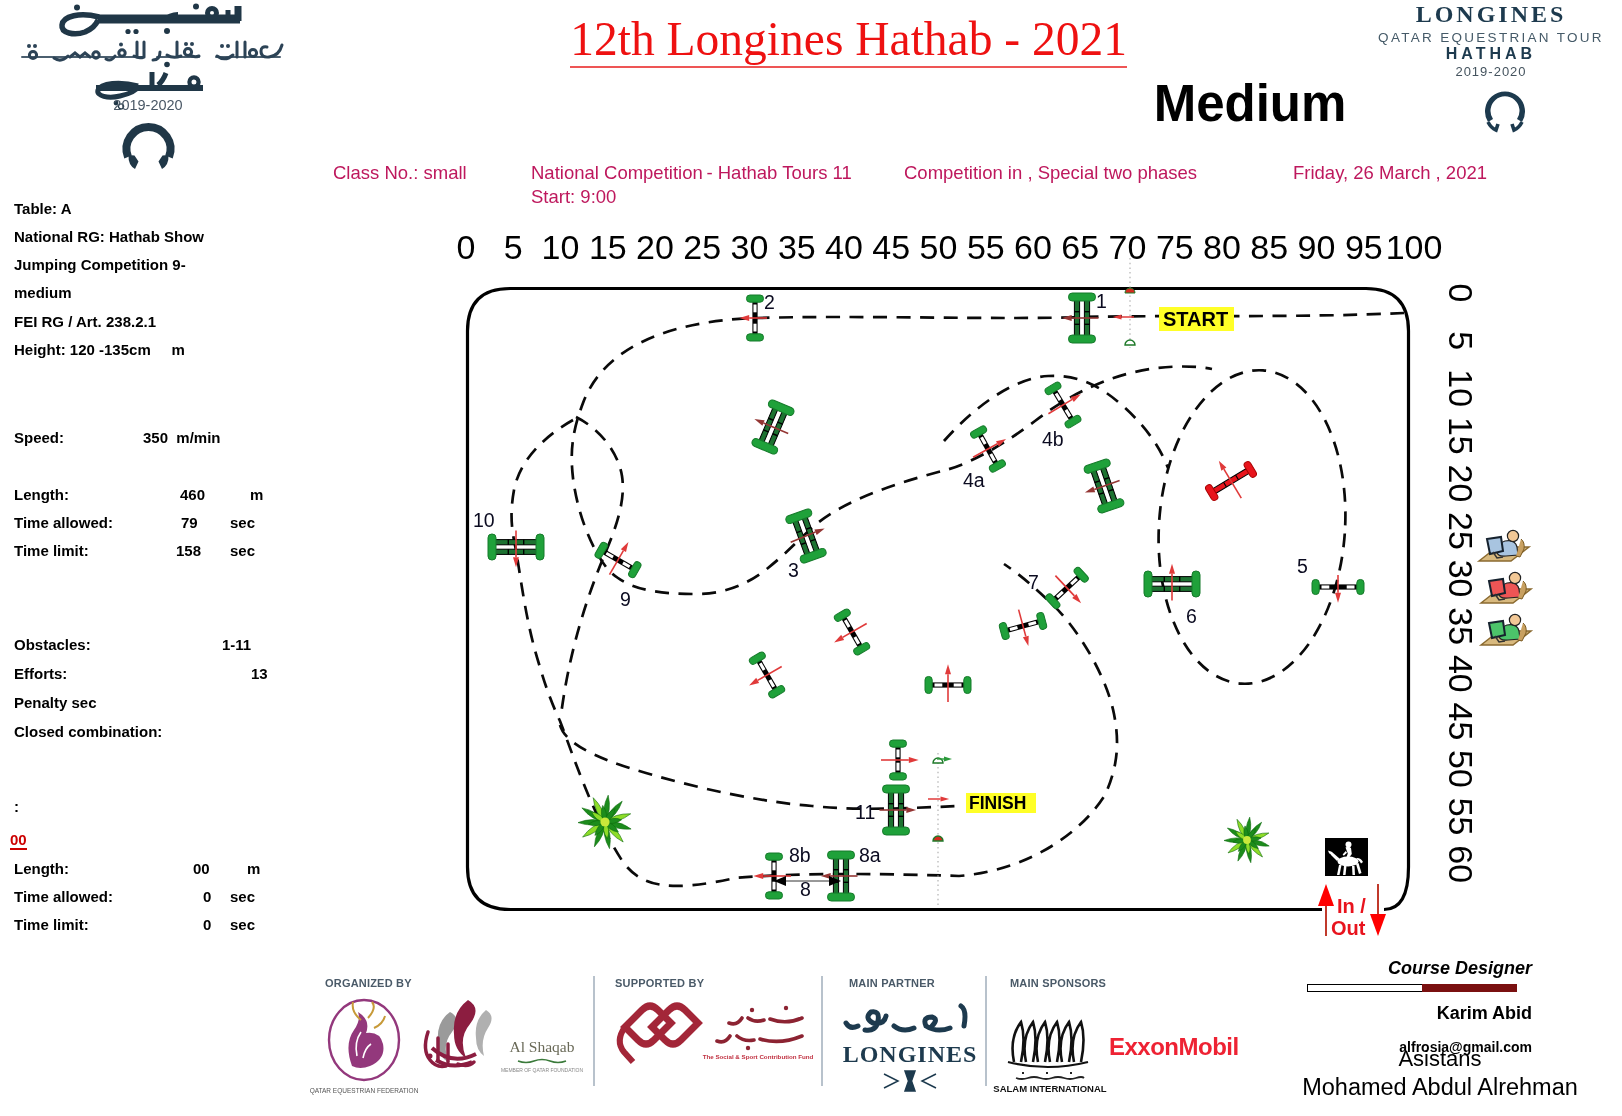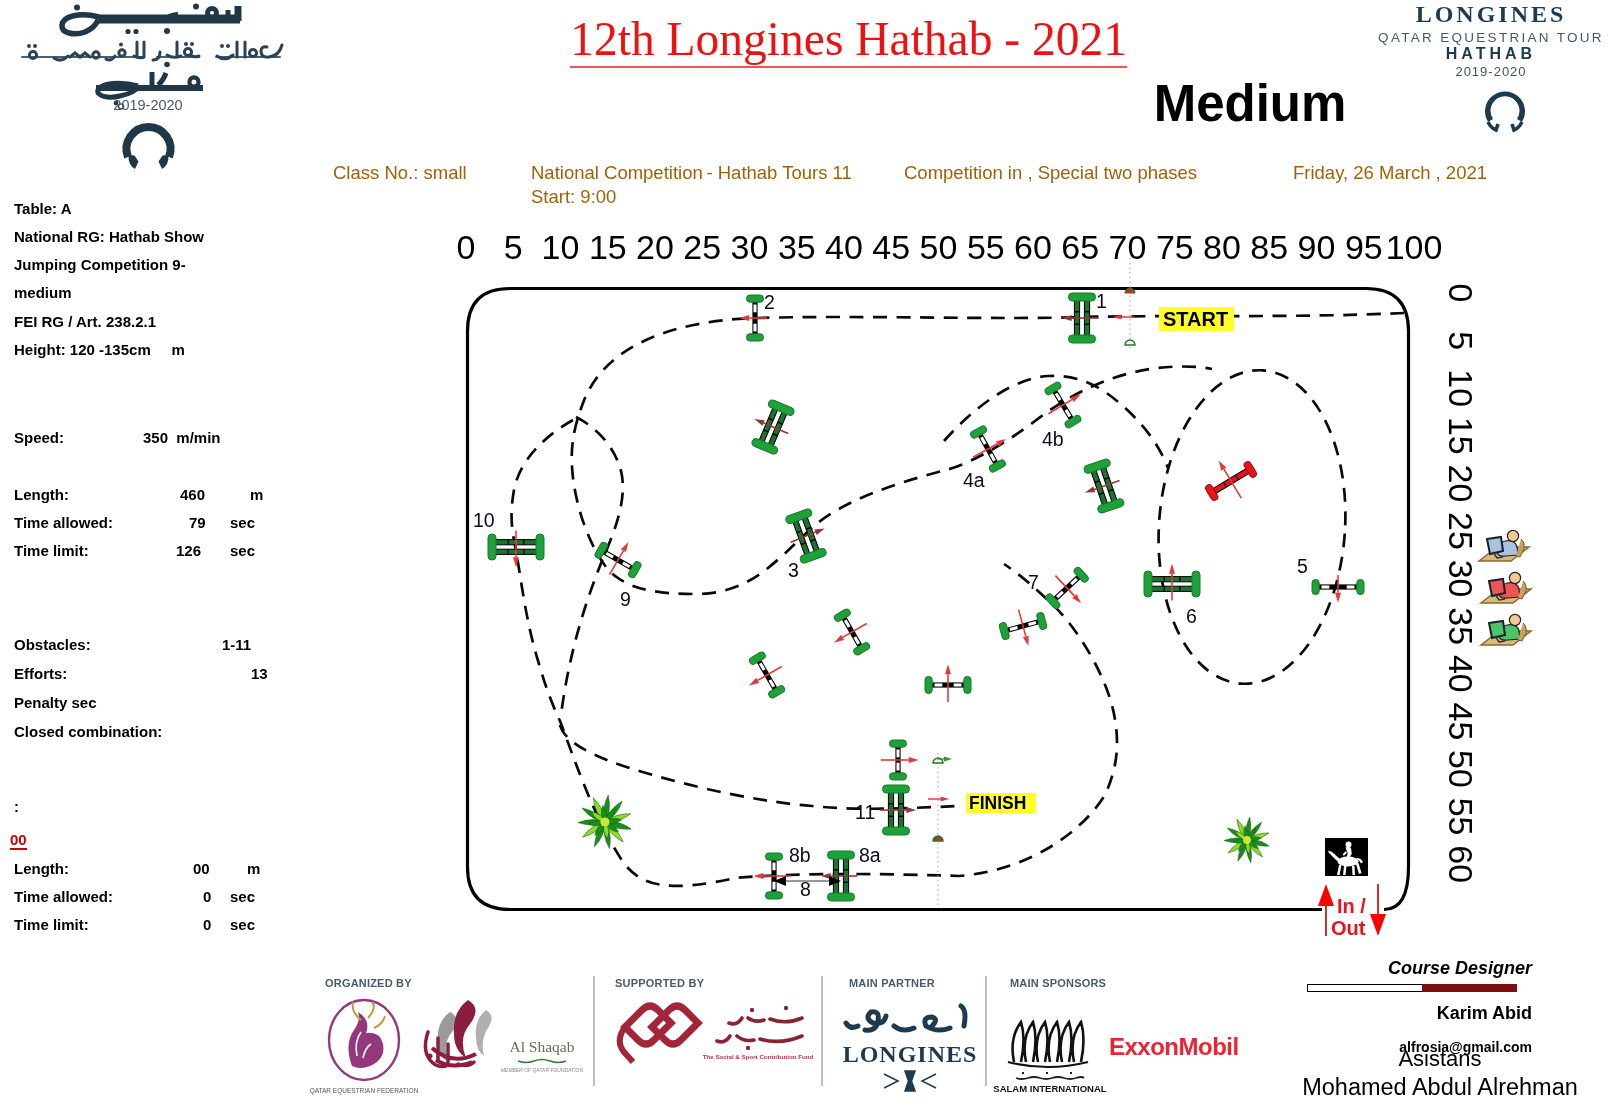--- a/index.html
+++ b/index.html
@@ -1,17 +1,17 @@
 <!DOCTYPE html>
 <html><head><meta charset="utf-8">
 <style>
 html,body{margin:0;padding:0;background:#fff}
 #page{position:relative;width:1622px;height:1116px;background:#fff;overflow:hidden;font-family:"Liberation Sans",sans-serif}
 .pl{position:absolute;font-family:"Liberation Sans",sans-serif;font-size:15px;font-weight:bold;color:#000;line-height:1;white-space:nowrap;width:440px}
-.bl{position:absolute;font-family:"Liberation Sans",sans-serif;font-size:18.5px;color:#a16207;line-height:1;white-space:nowrap}
+.bl{position:absolute;font-family:"Liberation Sans",sans-serif;font-size:18.5px;color:#be185d;line-height:1;white-space:nowrap}
 .sp{position:absolute;font-size:11px;font-weight:bold;color:#4a5a68;letter-spacing:0.2px}
 </style></head>
 <body>
 <div id="page">
 
 <div style="position:absolute;left:555px;top:12px;width:572px;text-align:right;font-family:'Liberation Serif',serif;font-size:47.5px;color:#ee1111;white-space:nowrap"><span style="border-bottom:2px solid #ee5555;padding-bottom:1px">12th Longines Hathab - 2021</span></div>
 
 <div style="position:absolute;left:1040px;top:74px;width:420px;text-align:center;font-family:'Liberation Sans',sans-serif;font-size:51px;font-weight:bold;color:#000">Medium</div>
 
 <svg width="310" height="200" viewBox="0 0 310 200" style="position:absolute;left:0;top:0">
@@ -95,22 +95,22 @@
 
 <div>
 <div class="pl" style="left:14px;top:201px">Table: A</div>
 <div class="pl" style="left:14px;top:229px">National RG: Hathab Show</div>
 <div class="pl" style="left:14px;top:257px">Jumping Competition 9-</div>
 <div class="pl" style="left:14px;top:285px">medium</div>
 <div class="pl" style="left:14px;top:314px">FEI RG / Art. 238.2.1</div>
 <div class="pl" style="left:14px;top:342px">Height: 120 -135cm&nbsp;&nbsp;&nbsp;&nbsp;&nbsp;m</div>
 <div class="pl" style="left:14px;top:430px">Speed:<span style="position:absolute;left:129px">350&nbsp;&nbsp;m/min</span></div>
 <div class="pl" style="left:14px;top:487px">Length:<span style="position:absolute;left:166px">460</span><span style="position:absolute;left:236px">m</span></div>
-<div class="pl" style="left:14px;top:515px">Time allowed:<span style="position:absolute;left:175px">79</span><span style="position:absolute;left:216px">sec</span></div>
-<div class="pl" style="left:14px;top:543px">Time limit:<span style="position:absolute;left:162px">126</span><span style="position:absolute;left:216px">sec</span></div>
+<div class="pl" style="left:14px;top:515px">Time allowed:<span style="position:absolute;left:167px">79</span><span style="position:absolute;left:216px">sec</span></div>
+<div class="pl" style="left:14px;top:543px">Time limit:<span style="position:absolute;left:162px">158</span><span style="position:absolute;left:216px">sec</span></div>
 <div class="pl" style="left:14px;top:637px">Obstacles:<span style="position:absolute;left:208px">1-11</span></div>
 <div class="pl" style="left:14px;top:666px">Efforts:<span style="position:absolute;left:237px">13</span></div>
 <div class="pl" style="left:14px;top:695px">Penalty sec</div>
 <div class="pl" style="left:14px;top:724px">Closed combination:</div>
 <div class="pl" style="left:14px;top:799px">:</div>
 <div class="pl" style="left:10px;top:832px"><span style="color:#cc0000;border-bottom:2px solid #cc0000">00</span></div>
 <div class="pl" style="left:14px;top:861px">Length:<span style="position:absolute;left:179px">00</span><span style="position:absolute;left:233px">m</span></div>
 <div class="pl" style="left:14px;top:889px">Time allowed:<span style="position:absolute;left:189px">0</span><span style="position:absolute;left:216px">sec</span></div>
 <div class="pl" style="left:14px;top:917px">Time limit:<span style="position:absolute;left:189px">0</span><span style="position:absolute;left:216px">sec</span></div>
 </div>

